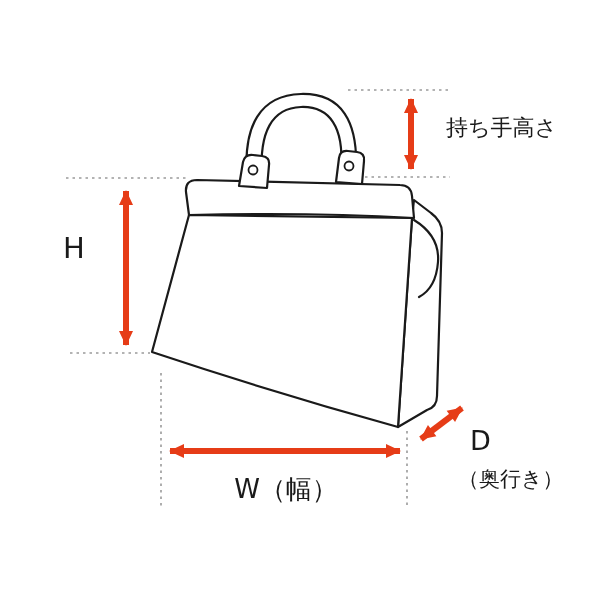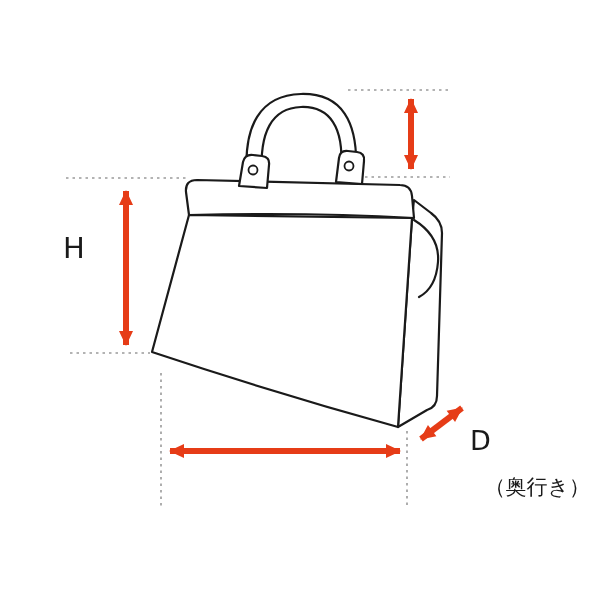--- a/index.html
+++ b/index.html
@@ -51,21 +51,21 @@
     line-height: 1.25;
     white-space: nowrap;
   }
   .handle-height { left: 446px; top: 114px; font-size: 22px; }
   .height { left: 16px; top: 230px; width: 116px; text-align: center; }
   .height .big { font-size: 29px; }
   .height .sub { font-size: 21px; margin-top: 4px; }
   .width { left: 200px; top: 473px; width: 172px; text-align: center; font-size: 26px; }
   .depth { left: 458px; top: 424px; width: 132px; }
   .depth .big { font-size: 27px; padding-left: 12px; }
-  .depth .sub { font-size: 21px; margin-top: 16px; text-align: right; }
+  .depth .sub { font-size: 21px; margin-top: 8px; }
 </style>
 </head>
 <body>
 
 <div class="canvas">
 
   <svg width="600" height="600" viewBox="0 0 600 600">
     <defs>
       <marker id="arrow-head" markerUnits="userSpaceOnUse" markerWidth="18" markerHeight="16" refX="15" refY="8" orient="auto-start-reverse">
         <path class="arrow-fill" d="M1,1 L16,8 L1,15 Z"></path>
@@ -101,24 +101,26 @@
     </g>
 
     <g>
       <line class="arrow-line" x1="411" y1="99" x2="411" y2="169" marker-start="url(#arrow-head)" marker-end="url(#arrow-head)"></line>
       <line class="arrow-line" x1="126" y1="191" x2="126" y2="345" marker-start="url(#arrow-head)" marker-end="url(#arrow-head)"></line>
       <line class="arrow-line" x1="170" y1="451" x2="400" y2="451" marker-start="url(#arrow-head)" marker-end="url(#arrow-head)"></line>
       <line class="arrow-line" x1="421" y1="439" x2="462" y2="408" marker-start="url(#arrow-head)" marker-end="url(#arrow-head)"></line>
     </g>
   </svg>
 
+  <div class="label handle-height">持ち手高さ</div>
 
   <div class="label-group height">
     <div class="big">H</div>
   </div>
 
+  <div class="label width">W（幅）</div>
 
   <div class="label-group depth">
     <div class="big">D</div>
     <div class="sub">（奥行き）</div>
   </div>
 
 </div>
 
 </body></html>

